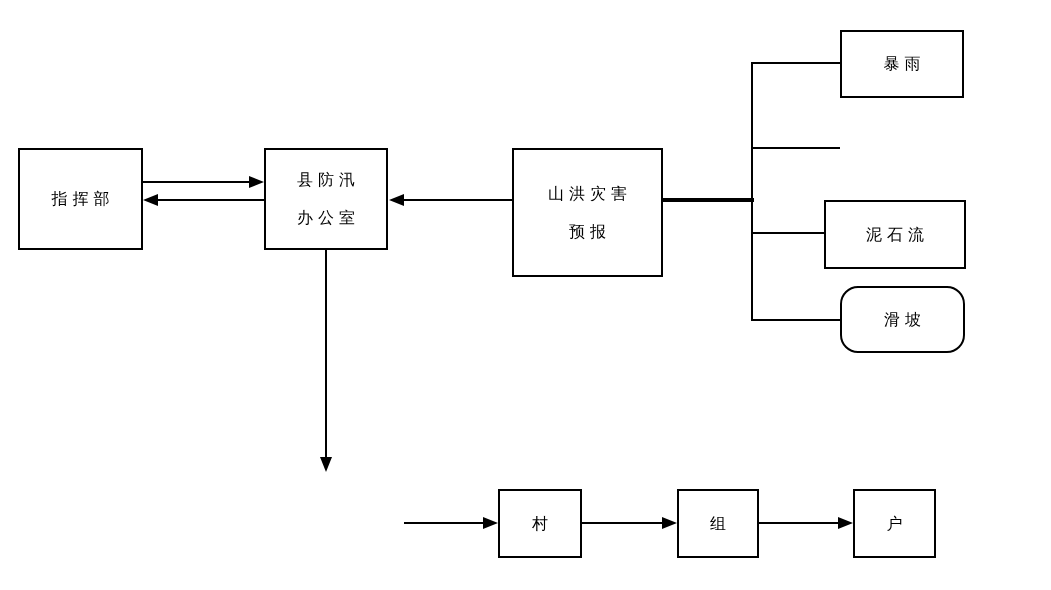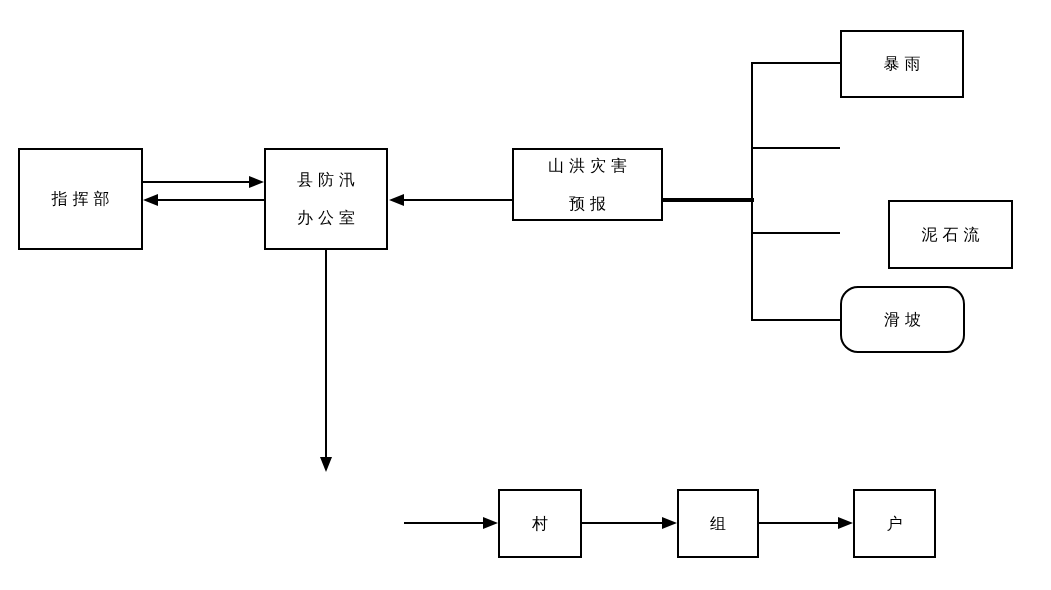--- a/index.html
+++ b/index.html
@@ -38,24 +38,24 @@
     text-align: center;
   }
   .box span {
     display: block;
     margin-right: -5px; 
     white-space: nowrap;
   }
   
   #provincial-hq  { left: 18px;  top: 148px; width: 125px; height: 102px; }
   #county-office  { left: 264px; top: 148px; width: 124px; height: 102px; }
-  #forecast       { left: 512px; top: 148px; width: 151px; height: 73px; }
+  #forecast       { left: 512px; top: 148px; width: 151px; height: 129px; }
   #rainstorm      { left: 840px; top: 30px;  width: 124px; height: 68px; }
   #flood          { left: 840px; top: 115px; width: 124px; height: 68px; }
-  #debris-flow    { left: 888px; top: 200px; width: 125px; height: 69px; }
+  #debris-flow    { left: 824px; top: 200px; width: 142px; height: 69px; }
   #landslide      { left: 840px; top: 286px; width: 125px; height: 67px; border-radius: 18px; }
   #township-post  { left: 252px; top: 472px; width: 152px; height: 102px; }
   #village        { left: 498px; top: 489px; width: 84px;  height: 69px; }
   #group          { left: 677px; top: 489px; width: 82px;  height: 69px; }
   #household      { left: 853px; top: 489px; width: 83px;  height: 69px; }
 </style>
 </head>
 <body>
 
 <div id="canvas">

